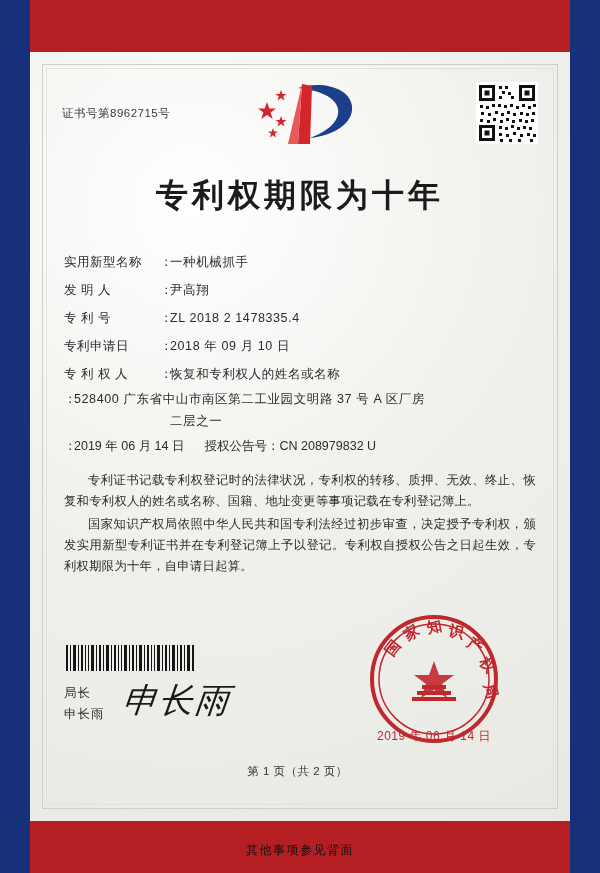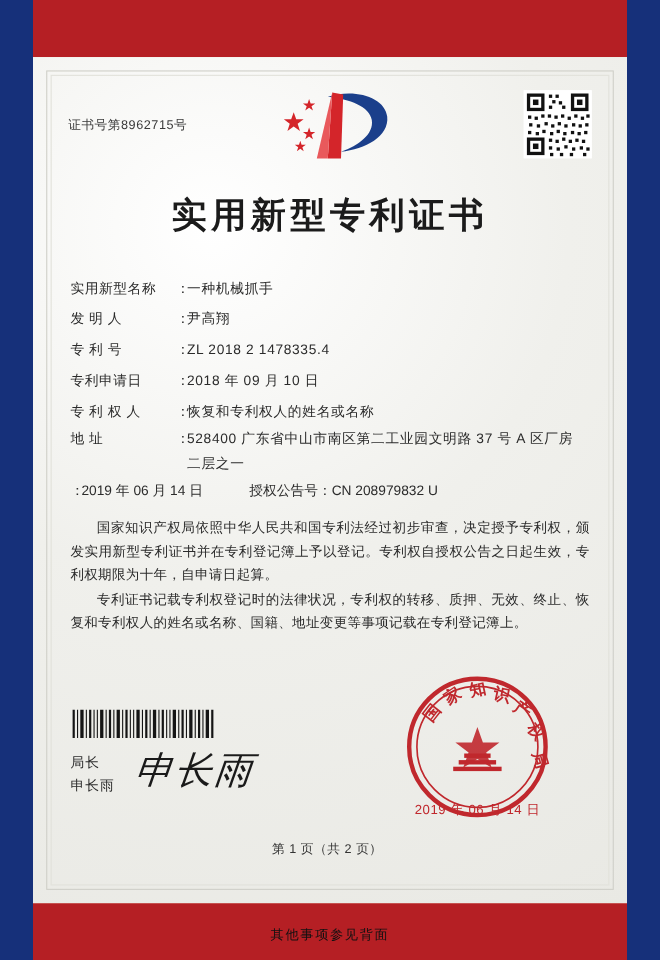--- a/index.html
+++ b/index.html
@@ -160,21 +160,21 @@
     letter-spacing: 0.6px;
   }
   .pair-row {
     display: flex;
     align-items: flex-start;
     font-size: 12.5px;
     color: #2b2b2b;
     line-height: 28px;
   }
   .pair-right {
-    margin-left: 42px;
+    margin-left: 20px;
     white-space: nowrap;
   }
 
   
   .paras {
     margin-top: 10px;
     padding: 0 6px 0 6px;
   }
   .para {
     font-size: 12.3px;
@@ -359,21 +359,21 @@
                 <rect x="57" y="52" width="3" height="3"></rect>
               <rect x="24" y="57" width="3" height="3"></rect>
                 <rect x="33" y="57" width="3" height="3"></rect>
               <rect x="42" y="57" width="3" height="3"></rect>
                 <rect x="54" y="57" width="3" height="3"></rect>
             </g>
           </svg>
         </div>
       </div>
 
-      <div class="cert-title">实用新型专利证书</div>
+      <div class="cert-title">专利权期限为十年</div>
 
       <div class="fields">
 
         <div class="frow">
           <span class="flabel">实用新型名称</span>
           <span class="fcolon">：</span>
           <span class="fvalue">一种机械抓手</span>
         </div>
 
         <div class="frow">
@@ -394,38 +394,37 @@
           <span class="fvalue">2018 年 09 月 10 日</span>
         </div>
 
         <div class="frow">
           <span class="flabel">专 利 权 人</span>
           <span class="fcolon">：</span>
           <span class="fvalue">恢复和专利权人的姓名或名称</span>
         </div>
 
         <div class="frow tight">
-          <span class="flabel">地 址</span>
           <span class="fcolon">：</span>
           <span class="fvalue">528400  广东省中山市南区第二工业园文明路 37 号 A 区厂房</span>
         </div>
         <div class="addr-second">二层之一</div>
 
         <div class="pair-row">
           <span class="fcolon">：</span>
           <span>2019 年 06 月 14 日</span>
           <span class="pair-right">授权公告号</span>
           <span>：</span>
           <span>CN 208979832 U</span>
         </div>
       </div>
 
       <div class="paras">
+        <div class="para">专利证书记载专利权登记时的法律状况，专利权的转移、质押、无效、终止、恢复和专利权人的姓名或名称、国籍、地址变更等事项记载在专利登记簿上。</div>
         <div class="para">国家知识产权局依照中华人民共和国专利法经过初步审查，决定授予专利权，颁发实用新型专利证书并在专利登记簿上予以登记。专利权自授权公告之日起生效，专利权期限为十年，自申请日起算。</div>
-        <div class="para">专利证书记载专利权登记时的法律状况，专利权的转移、质押、无效、终止、恢复和专利权人的姓名或名称、国籍、地址变更等事项记载在专利登记簿上。</div>
       </div>
 
       <div class="barcode">
         <svg viewBox="0 0 132 26" width="132" height="26" aria-hidden="true">
           <rect x="0" y="0" width="132" height="26" fill="transparent"></rect>
           <g fill="#151515">
             <rect x="2" y="0" width="2" height="26"></rect>
               <rect x="6" y="0" width="1" height="26"></rect>
             <rect x="9" y="0" width="3" height="26"></rect>
               <rect x="14" y="0" width="1" height="26"></rect>

